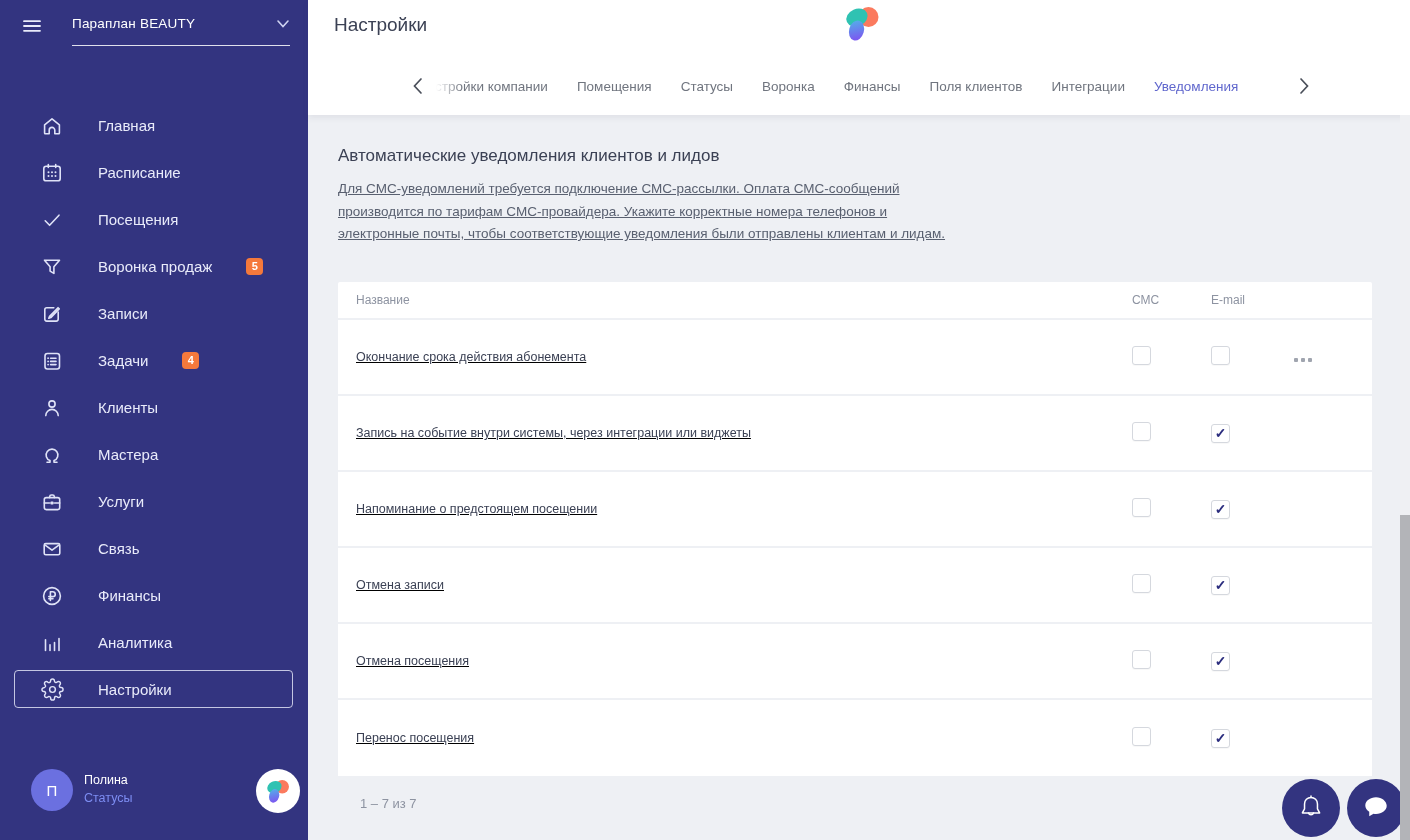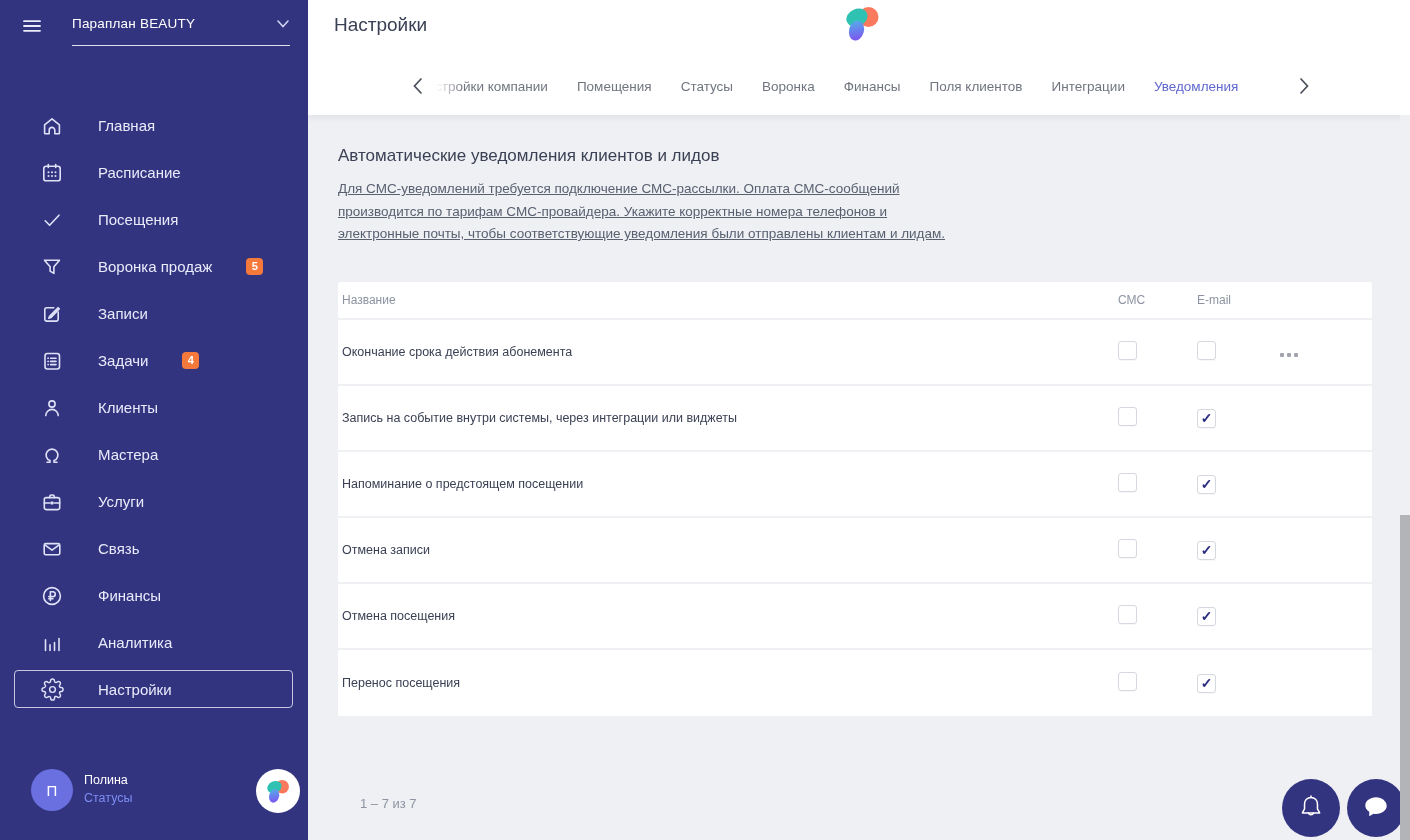--- a/index.html
+++ b/index.html
@@ -35,24 +35,24 @@
   .tabs { position:absolute; left:127px; display:flex; gap:29px; align-items:center; }
   .tab { position:relative; font-size:13.5px; color:#70757f; cursor:pointer; white-space:nowrap; }
   .tab.active { color:#6067cd; }
   .tab.faded::after { content:""; position:absolute; left:-8px; top:-4px; bottom:-4px; width:36px; background:linear-gradient(90deg,#fff 25%,rgba(255,255,255,0)); }
 
   
   .content-heading { position:absolute; left:338px; top:146px; font-size:17px; font-weight:500; color:#3b4154; }
   .content-desc { position:absolute; left:338px; top:178px; width:618px; font-size:13.5px; line-height:22.5px; color:#596070;text-decoration:underline; }
 
   .table-card { position:absolute; left:338px; top:282px; width:1034px; }
-  .t-head, .t-row { display:grid; grid-template-columns:776px 79px 79px 1fr; align-items:center; background:#fff; padding-left:4px; }
+  .t-head, .t-row { display:grid; grid-template-columns:776px 79px 79px 1fr; align-items:center; background:#fff; padding-left:18px; }
   .t-head { height:38px; border-bottom:2px solid #eef0f4; border-radius:2px 2px 0 0; }
   .t-head .th { font-size:12px; color:#8d93a1; }
-  .t-row { height:66px; border-bottom:2px solid #eef0f4; }
+  .t-row { height:76px; border-bottom:2px solid #eef0f4;text-decoration:underline; }
   .t-row:last-child { border-bottom:none; }
   .row-name { font-size:12.5px; color:#3b4154; padding-right:20px; }
   .checkbox { width:19px; height:19px; border:1px solid #d5d8de; border-radius:3px; background:#fff; display:inline-flex; align-items:center; justify-content:center; cursor:pointer; box-shadow:0 1px 1px rgba(0,0,0,.03); }
   .checkbox.checked::after { content:"✓"; color:#2b2d7e; font-size:14px; font-weight:bold; line-height:1; }
   .dots { display:inline-flex; gap:3px; padding-left:4px; cursor:pointer; }
   .dots i { width:4px; height:4px; background:#a0a5af; border-radius:1px; }
 
   .pagination { position:absolute; left:360px; top:796px; font-size:13px; color:#8d93a1; }
 
   

